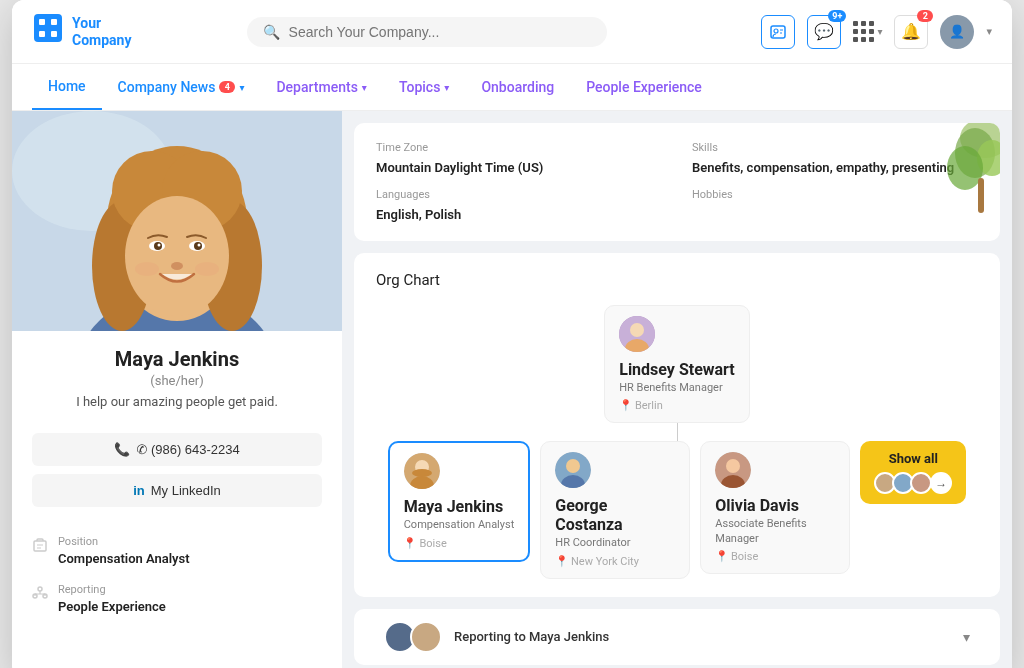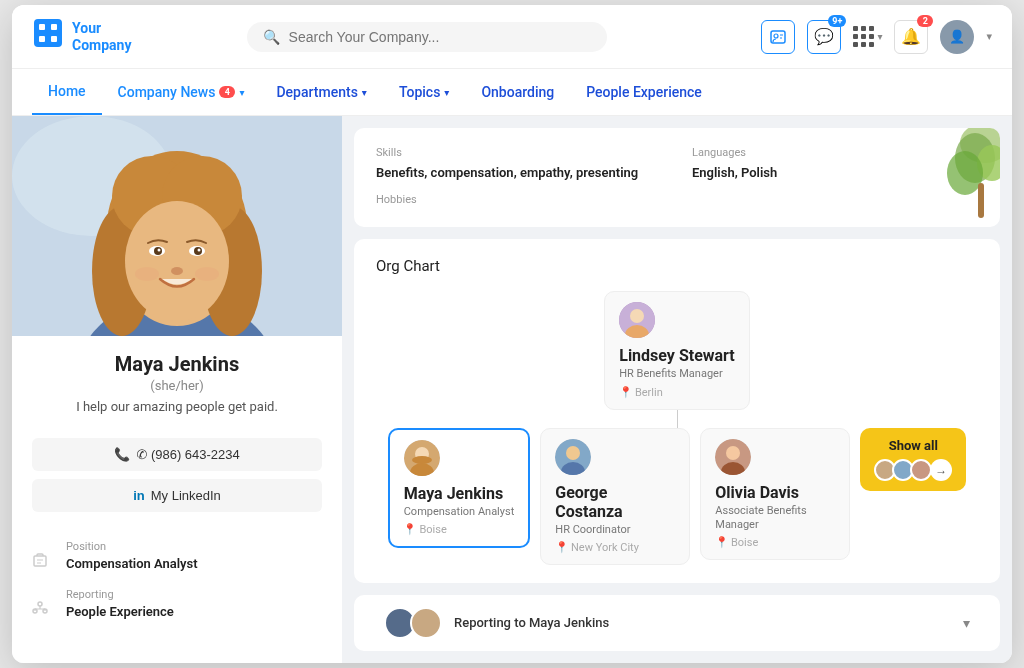--- a/index.html
+++ b/index.html
@@ -142,21 +142,21 @@
       display: flex;
       align-items: center;
       gap: 4px;
       white-space: nowrap;
     }
     .nav-item.active {
       color: #1a8cff;
       border-bottom: 2px solid #1a8cff;
     }
     .nav-item.inactive {
-      color: #1d4ed8;
+      color: #8b5cf6;
     }
     .nav-badge {
       background: #ff4d4d;
       color: #fff;
       font-size: 9px;
       font-weight: 700;
       border-radius: 10px;
       padding: 1px 5px;
       min-width: 16px;
       text-align: center;
@@ -222,22 +222,22 @@
       justify-content: center;
       gap: 6px;
       font-weight: 500;
     }
     .profile-details {
       width: 100%;
       padding: 12px 20px;
     }
     .detail-row {
       display: flex;
-      align-items: flex-end;
-      gap: 18px;
+      align-items: flex-start;
+      gap: 10px;
       padding: 8px 0;
     }
     .detail-icon {
       color: #bbb;
       font-size: 15px;
       margin-top: 2px;
       flex-shrink: 0;
     }
     .detail-content label {
       font-size: 11px;
@@ -670,20 +670,24 @@
             <span>People Experience</span>
           </div>
         </div>
       </div>
     </div>
 
     <div class="right-panel">
 
       <div class="info-card-wrapper">
         <div class="info-card-inner">
+          <div class="info-field">
+            <label>Time Zone</label>
+            <span>Mountain Daylight Time (US)</span>
+          </div>
           <div class="info-field">
             <label>Skills</label>
             <span>Benefits, compensation, empathy, presenting</span>
           </div>
           <div class="info-field">
             <label>Languages</label>
             <span>English, Polish</span>
           </div>
           <div class="info-field">
             <label>Hobbies</label>

